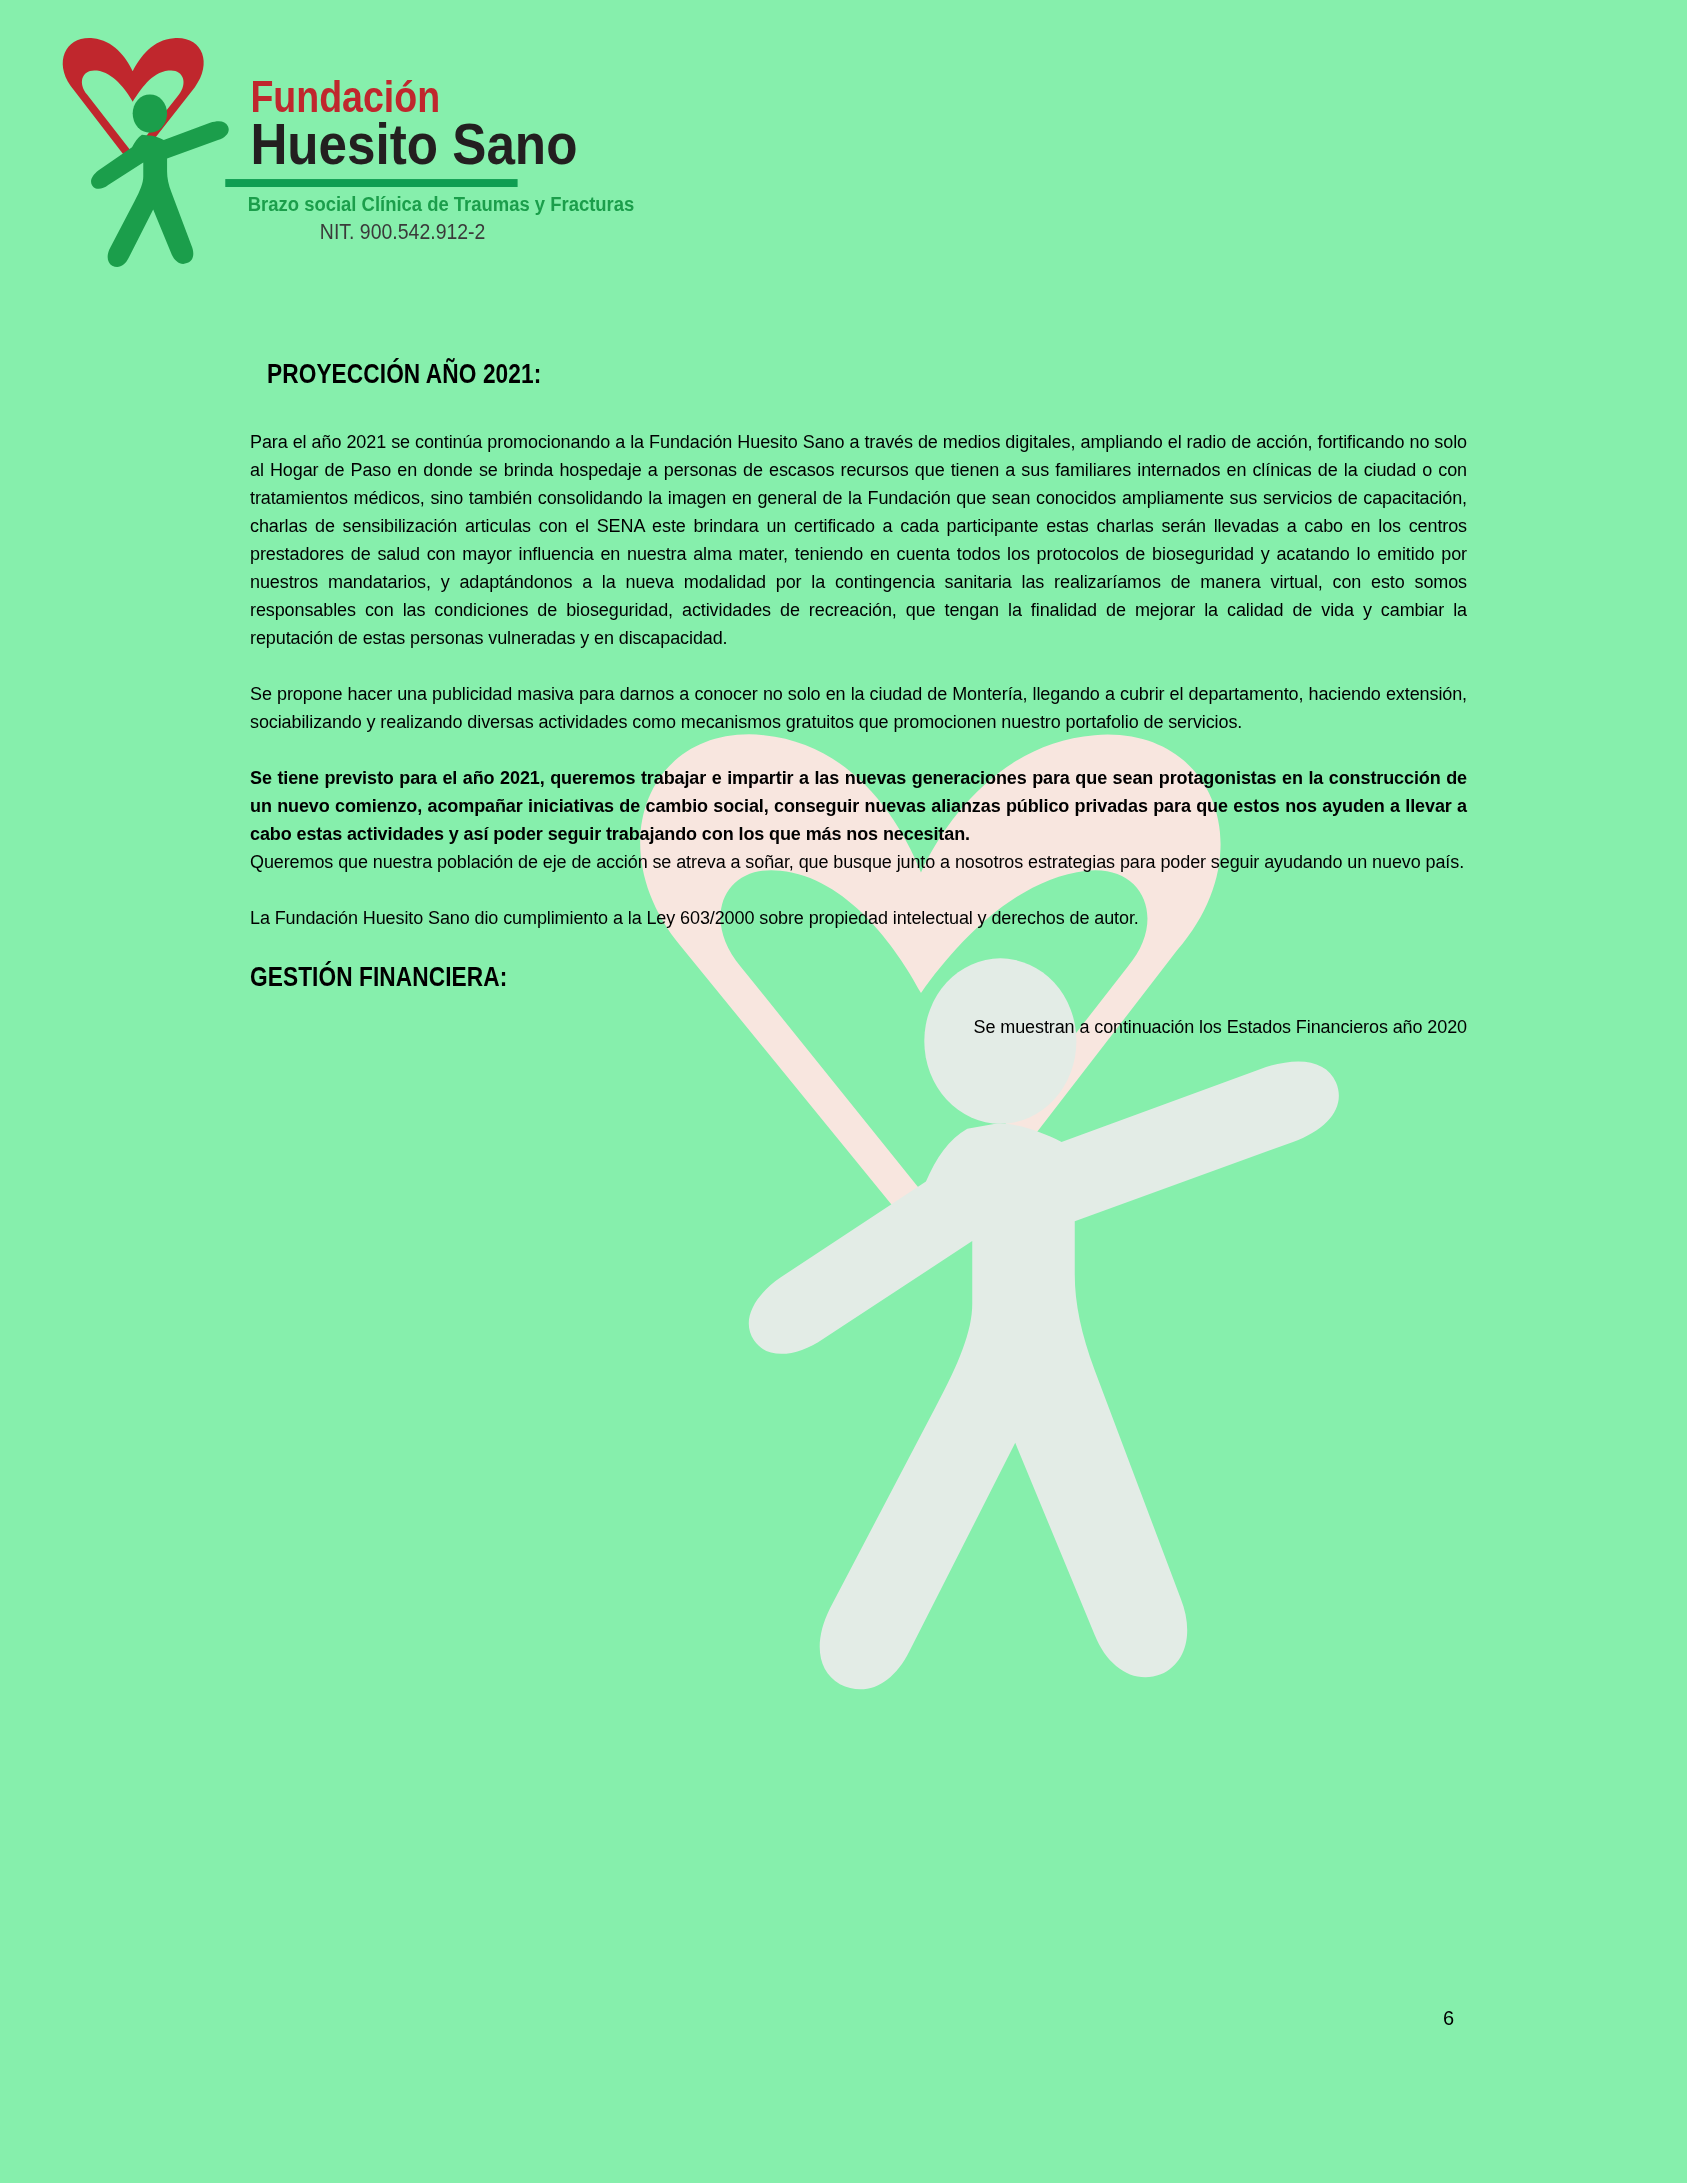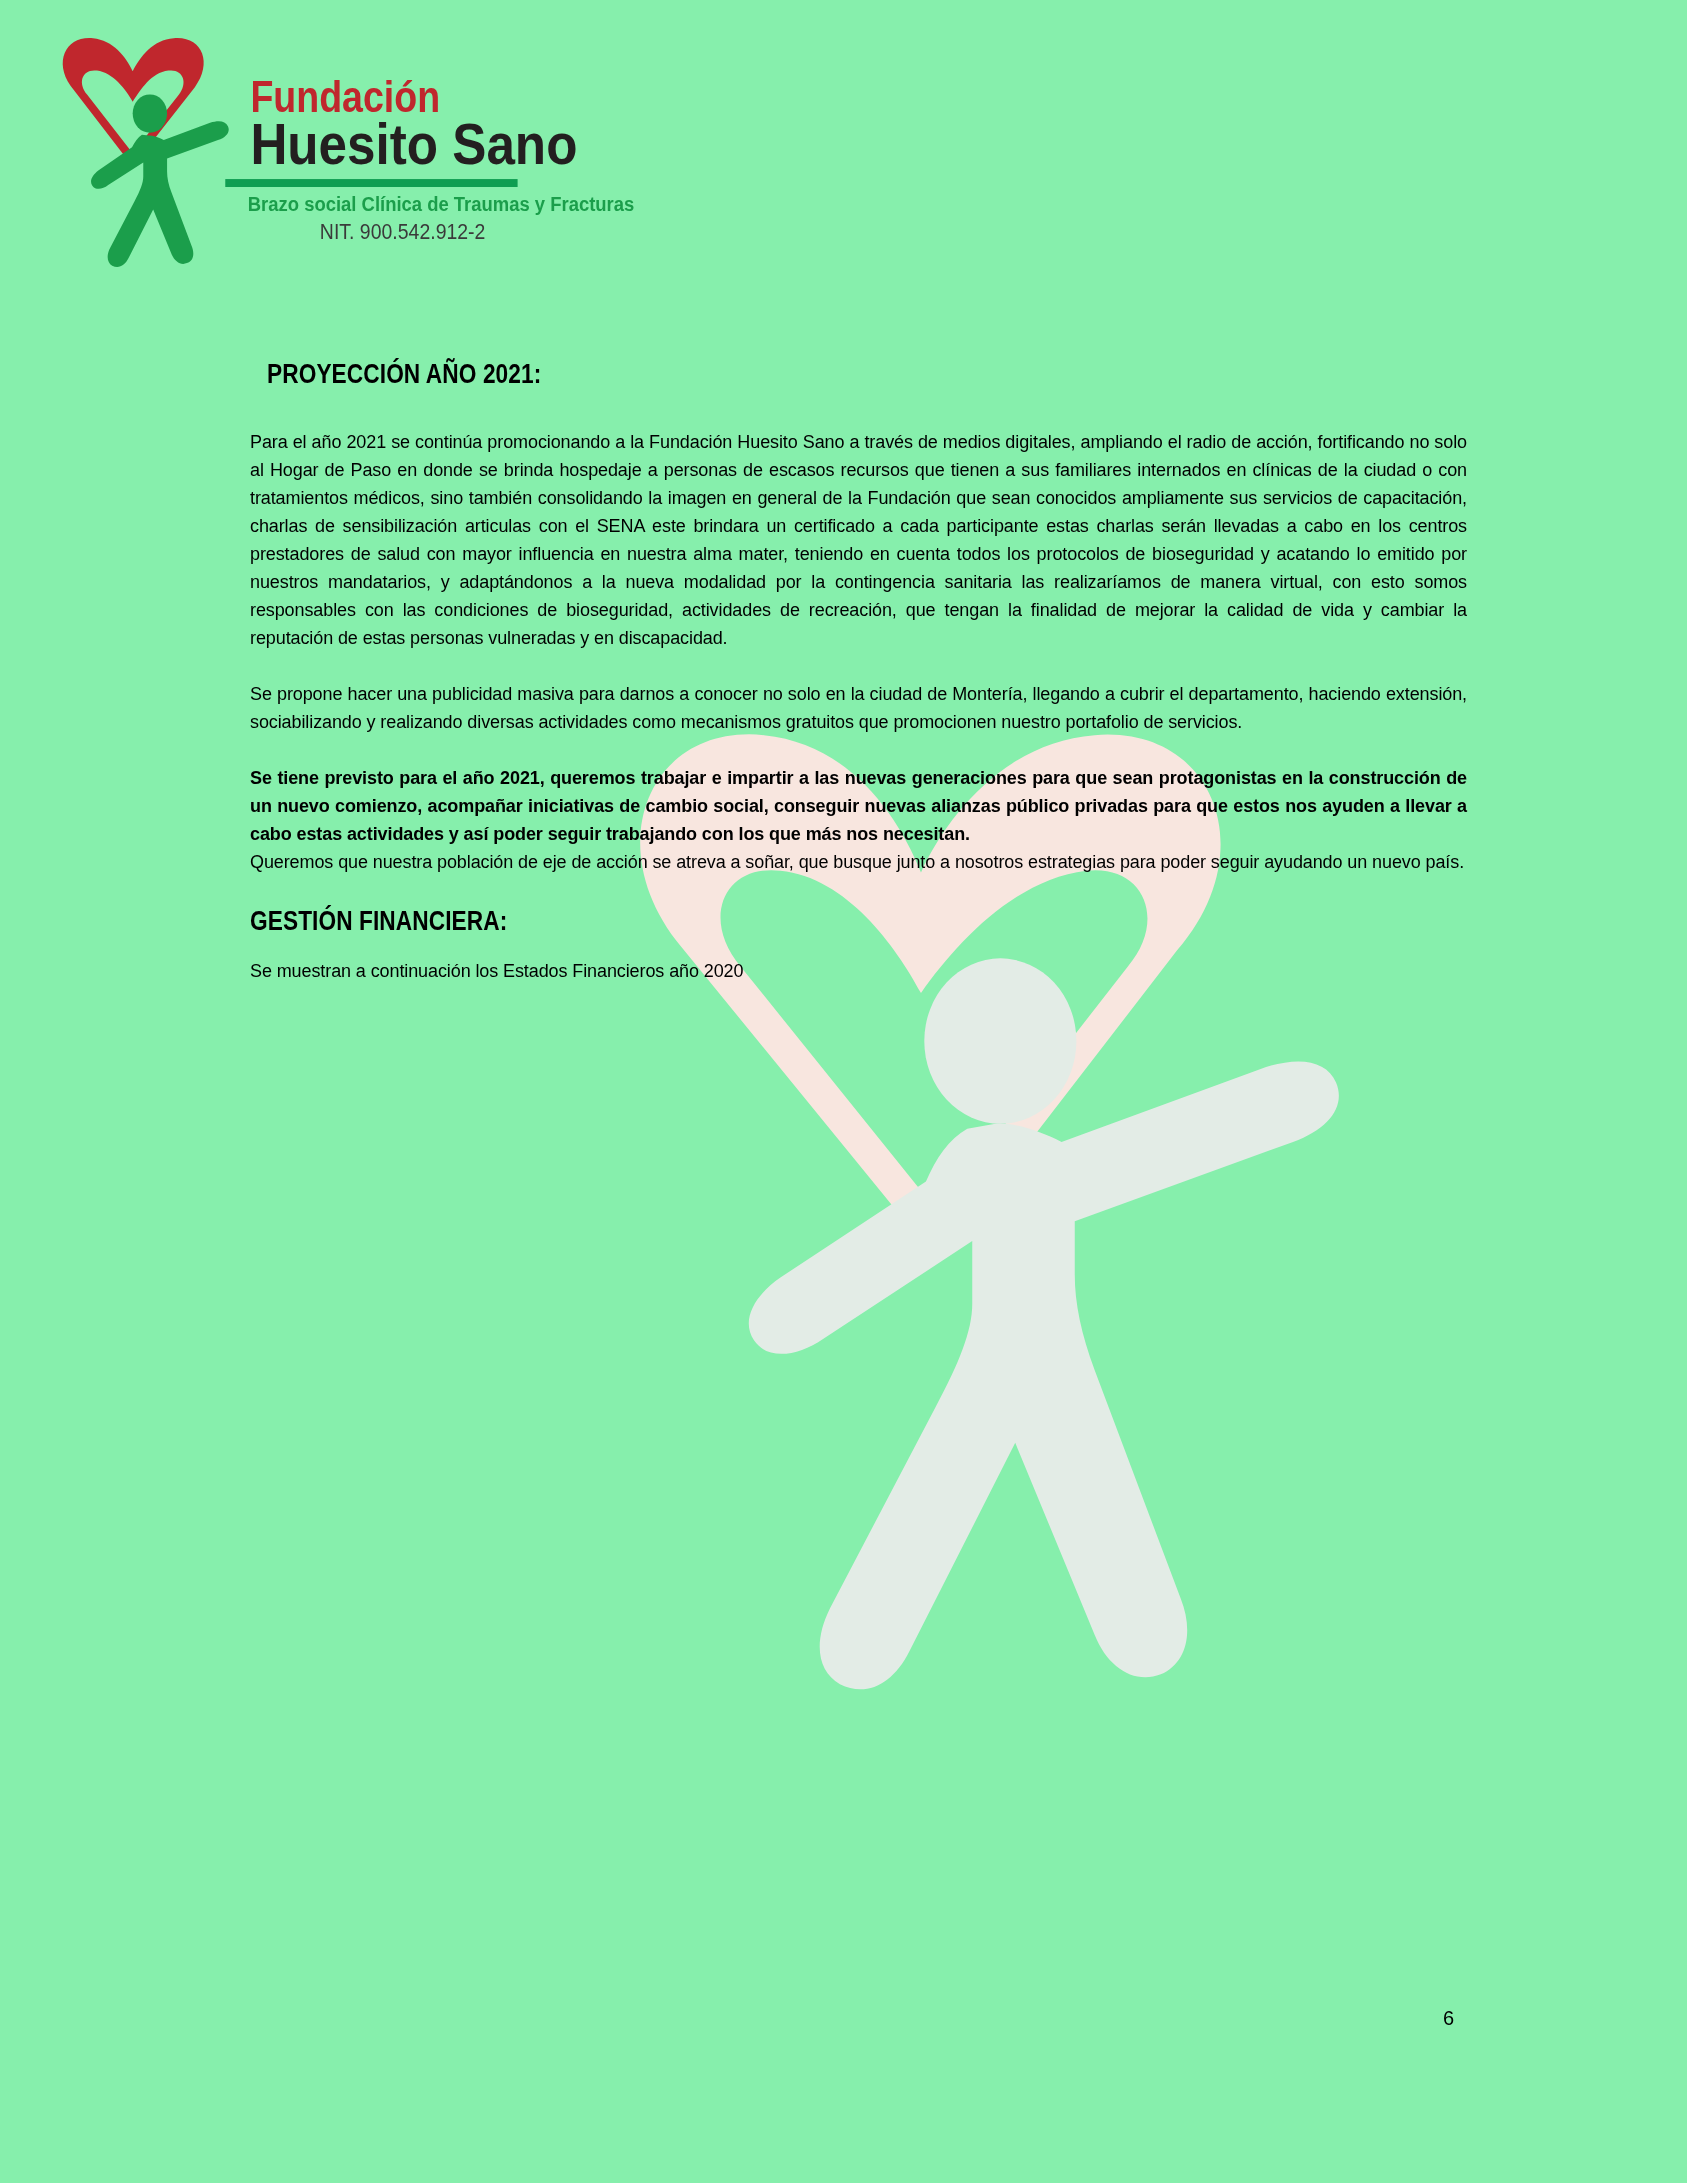--- a/index.html
+++ b/index.html
@@ -85,21 +85,21 @@
     line-height: 1.555;
     text-align: justify;
     text-justify: inter-word;
     margin: 0 0 28px 0;
     hyphens: none;
     letter-spacing: -0.1px;
     word-spacing: 0px;
   }
   .para.nogap { margin-bottom: 0px; font-weight: bold; }
 
-  .para.last-left { text-align: left; }
+  .para.last-left { text-align: right; }
 
   
   #page-number {
     position: absolute;
     right: 233px;
     top: 2008px;
     font-size: 20px;
     line-height: 1;
     z-index: 2;
     font-family: "Liberation Sans", sans-serif;
@@ -222,20 +222,21 @@
     <h2 class="h-title">PROYECCIÓN AÑO 2021:</h2>
 
     <p class="para">Para el año 2021 se continúa promocionando a la Fundación Huesito Sano a través de medios digitales, ampliando el radio de acción, fortificando no solo al Hogar de Paso en donde se brinda hospedaje a personas de escasos recursos que tienen a sus familiares internados en clínicas de la ciudad o con tratamientos médicos, sino también consolidando la imagen en general de la Fundación que sean conocidos ampliamente sus servicios de capacitación, charlas de sensibilización articulas con el SENA este brindara un certificado a cada participante estas charlas serán llevadas a cabo en los centros prestadores de salud con mayor influencia en nuestra alma mater, teniendo en cuenta todos los protocolos de bioseguridad y acatando lo emitido por nuestros mandatarios,  y adaptándonos a la nueva modalidad por la contingencia sanitaria las realizaríamos de manera virtual, con esto somos responsables con las condiciones de bioseguridad, actividades de recreación, que tengan la finalidad de mejorar la calidad de vida y cambiar la reputación de estas personas vulneradas y en discapacidad.</p>
 
     <p class="para">Se propone hacer una publicidad masiva para darnos a conocer no solo en la ciudad de Montería, llegando a cubrir el departamento, haciendo extensión, sociabilizando y realizando diversas actividades como mecanismos gratuitos que promocionen nuestro portafolio de servicios.</p>
 
     <p class="para nogap">Se tiene previsto para el año 2021, queremos trabajar e impartir a las nuevas generaciones para que sean protagonistas en la construcción de un nuevo comienzo, acompañar iniciativas de cambio social, conseguir nuevas alianzas público privadas para que estos nos ayuden a llevar a cabo estas actividades y así poder seguir trabajando con los que más nos necesitan.</p>
 
     <p class="para"> Queremos que nuestra población de eje de acción se atreva a soñar, que busque junto a nosotros estrategias para poder seguir ayudando un nuevo país.</p>
 
+    <p class="para">La Fundación Huesito Sano dio cumplimiento a la Ley 603/2000 sobre propiedad intelectual y derechos de autor.</p>
 
     <h2 class="h-title2">GESTIÓN FINANCIERA:</h2>
 
     <p class="para last-left">Se muestran a continuación los Estados Financieros año 2020</p>
 
   </div>
 
   <div id="page-number">6</div>
 
 </div>

